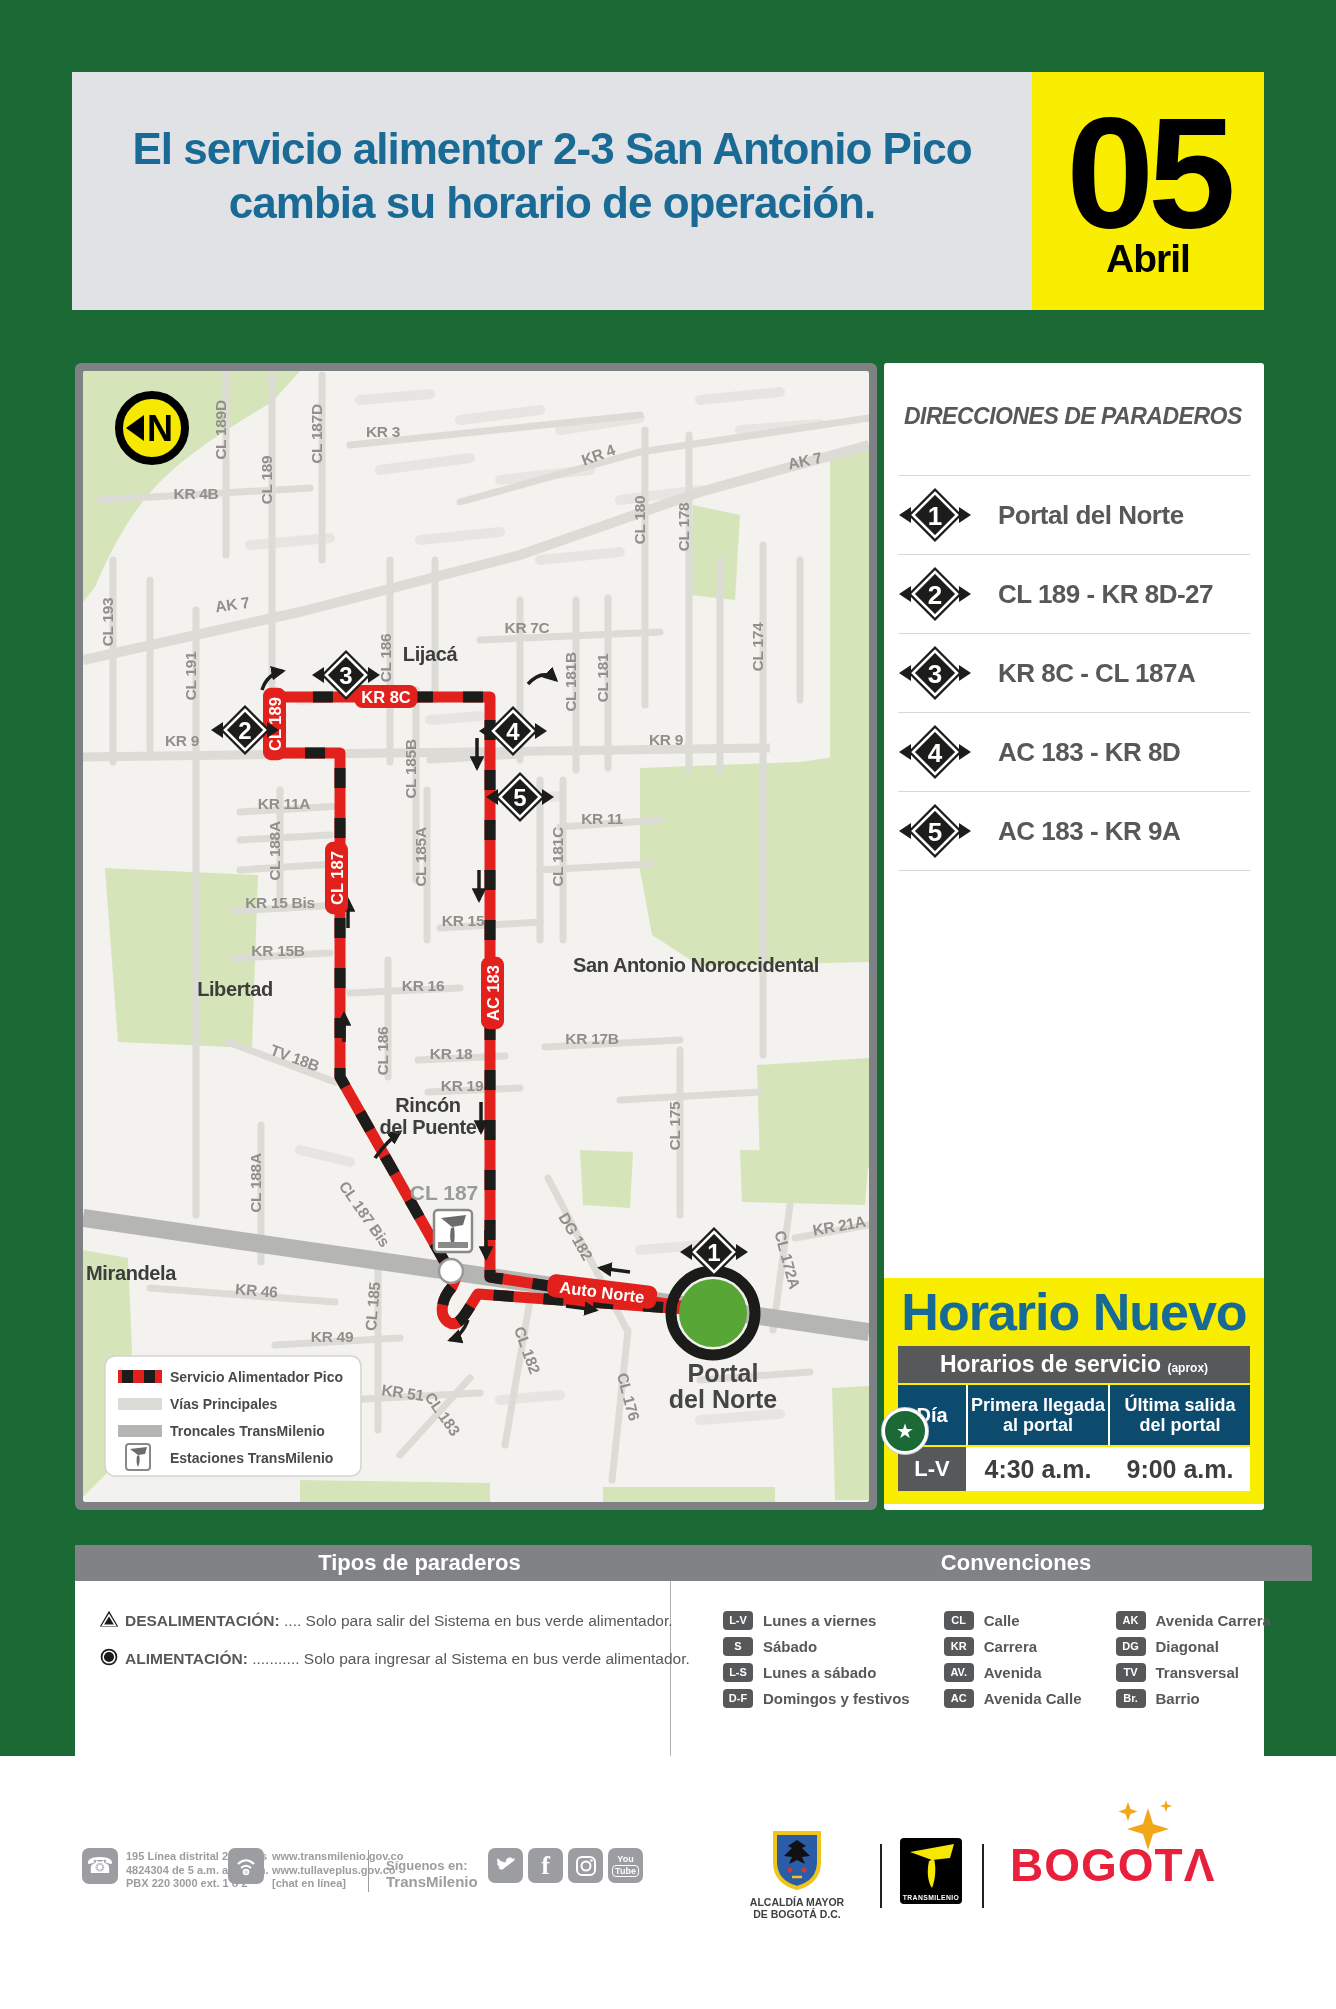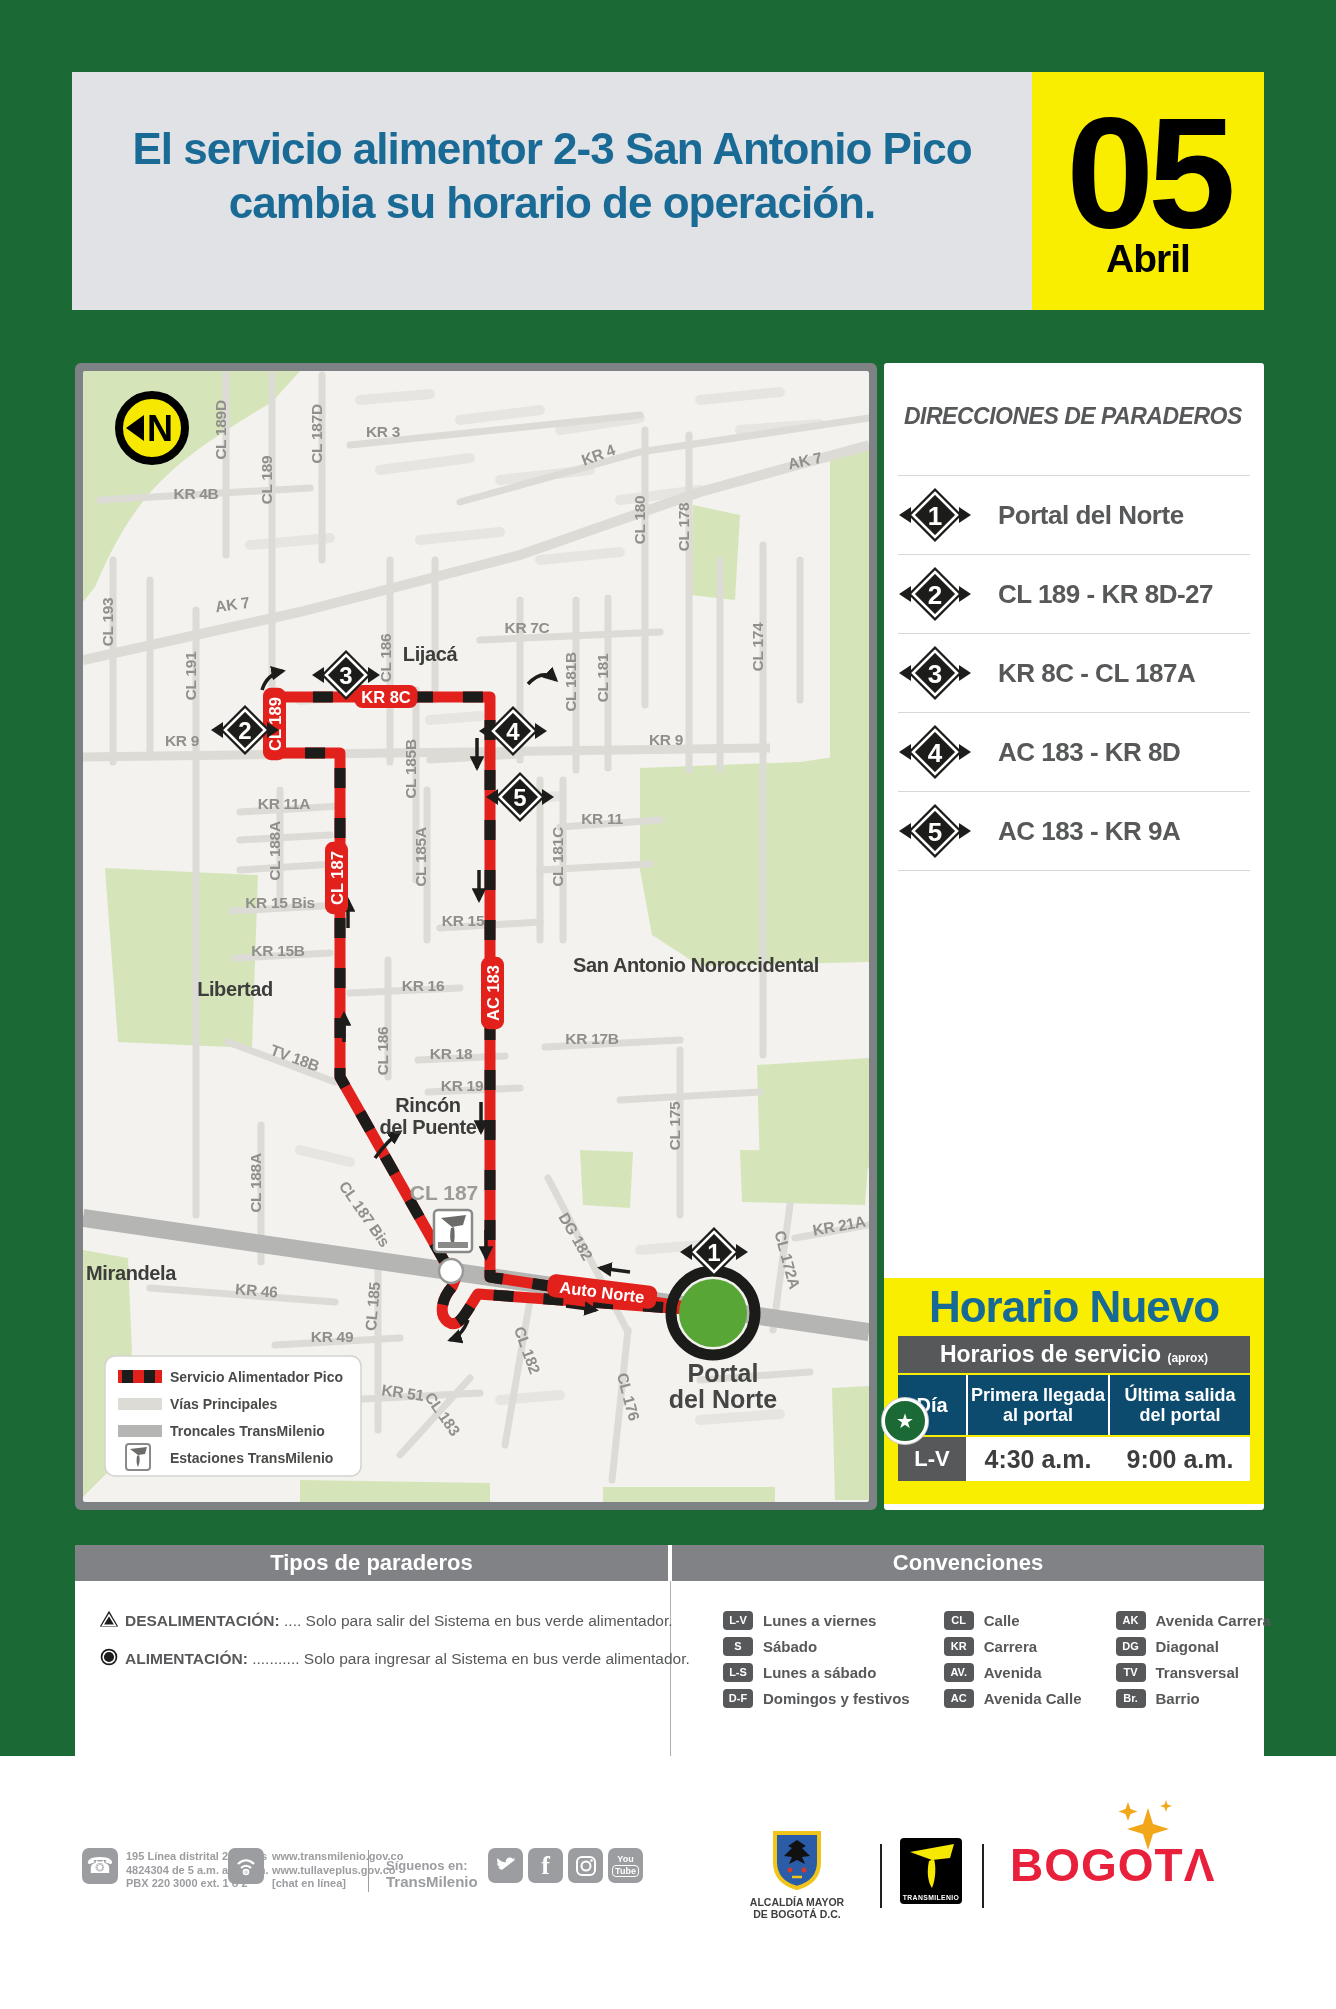--- a/index.html
+++ b/index.html
@@ -22,38 +22,38 @@
   .map-inner{position:absolute;left:8px;top:8px;width:786px;height:1131px;background:#f3f2ee;overflow:hidden;border-radius:3px;}
   svg text{font-family:"Liberation Sans",sans-serif;}
   
   .sidebar{position:absolute;left:884px;top:363px;width:380px;height:1147px;background:#fff;border-radius:3px;}
   .sidebar-title{margin:40px 0 0 20px;font-size:23px;font-weight:800;font-style:italic;color:#57585a;letter-spacing:-0.5px;}
   .stops-list{position:absolute;left:0;top:112px;width:100%;}
   .stop-row{display:flex;align-items:center;height:78px;margin:0 14px;border-top:1px solid #d7d7d7;}
   .stop-row:last-child{border-bottom:1px solid #d7d7d7;}
   .stop-label{font-size:26px;font-weight:800;color:#57585a;margin-left:26px;letter-spacing:-0.5px;}
   .horario{position:absolute;left:0;top:915px;width:380px;height:226px;background:#f9ed00;}
-  .horario-title{text-align:center;font-size:44px;font-weight:800;color:#176a95;margin-top:4px;letter-spacing:-1px;}
+  .horario-title{text-align:center;font-size:52px;font-weight:800;color:#176a95;margin-top:4px;letter-spacing:-1px;}
   .htable{position:relative;margin:4px 14px 0 14px;}
   .htable-head{background:#57585a;color:#fff;text-align:center;font-size:23px;font-weight:800;height:37px;line-height:37px;}
   .htable-head .aprox{font-size:12px;font-weight:700;}
   .hgrid{display:grid;grid-template-columns:68px 1fr 1fr;gap:2px;background:#fff;margin-top:2px;}
   .hcell{background:#0c4a6e;color:#fff;font-weight:800;display:flex;align-items:center;justify-content:center;
          text-align:center;font-size:18px;line-height:20px;height:60px;}
   .hcell.dia{font-size:20px;}
   .hrow .hcell{height:44px;}
   .cell-day{background:#57585a;color:#fff;font-size:22px;}
   .cell-time{background:#fff;color:#3e3e40;font-size:25px;font-weight:800;}
   .star-badge{position:absolute;left:-16px;top:62px;width:40px;height:40px;border-radius:50%;
               background:#1b6a35;border:3px solid #fff;color:#fff;text-align:center;line-height:40px;font-size:20px;
               box-shadow:0 0 0 1px #cfcfcf;}
   
   .legend-band{position:absolute;left:75px;top:1545px;width:1189px;height:215px;background:#fff;border-radius:3px;}
   .band-head{position:absolute;top:0;height:36px;background:#808285;color:#fff;text-align:center;
-             font-size:22px;font-weight:800;line-height:36px;}
+             font-size:22px;font-weight:800;line-height:36px;padding-left:48px;}
   .band-head.left{left:0;width:593px;border-radius:3px 0 0 0;}
   .band-head.right{left:597px;width:592px;border-radius:0 3px 0 0;}
   .band-divider{position:absolute;left:595px;top:36px;width:1px;height:179px;background:#b0b0b0;}
   .tipos-items{position:absolute;left:22px;top:64px;width:555px;}
   .tipo-row{display:flex;align-items:center;margin-bottom:14px;color:#57585a;font-size:15.5px;white-space:nowrap;}
   .tipo-icon{width:24px;text-align:center;margin-right:4px;flex:none;}
   .tipo-row b{font-weight:800;}
   .conv-grid{position:absolute;left:648px;top:66px;display:flex;gap:34px;}
   .conv-col{display:flex;flex-direction:column;gap:7px;}
   .conv-item{display:flex;align-items:center;gap:10px;}

